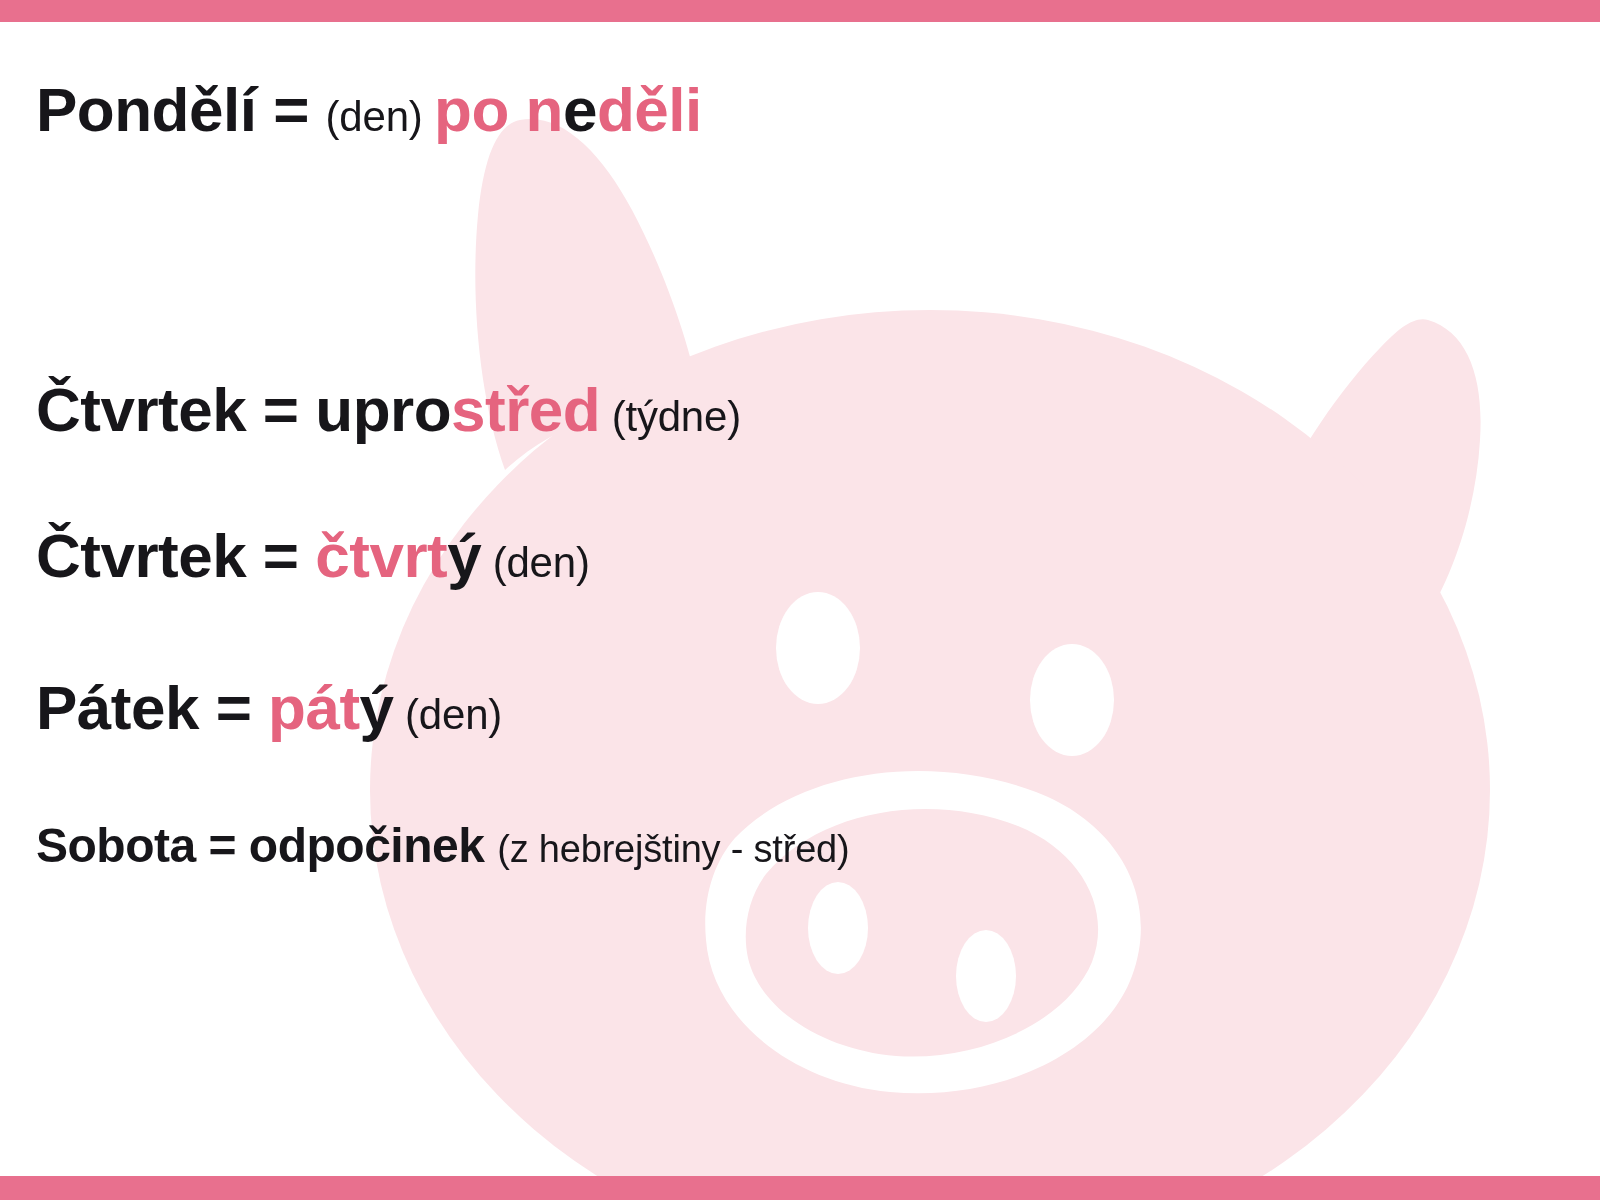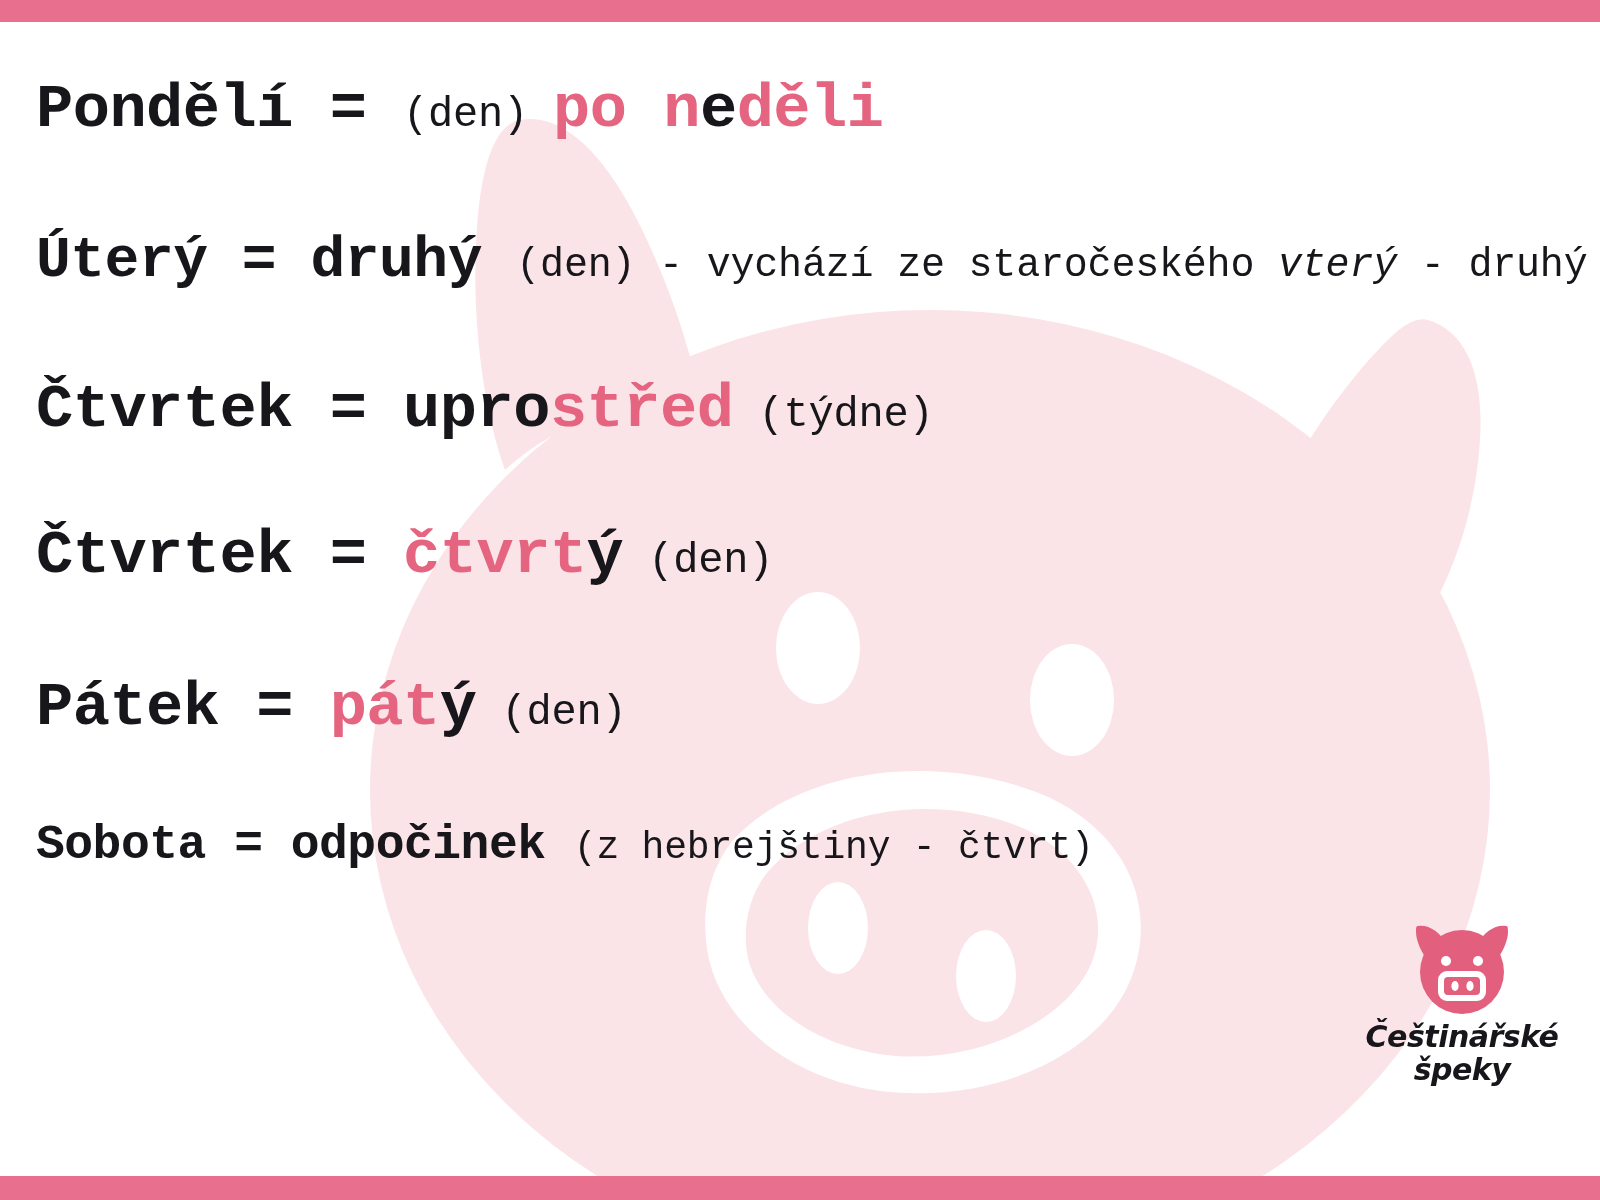--- a/index.html
+++ b/index.html
@@ -35,21 +35,20 @@
     z-index: 0;
     pointer-events: none;
   }
 
   
   .lines {
     position: absolute;
     left: 0; top: 0;
     width: 1476px; height: 1200px;
     z-index: 2;
-    font-family: Liberation Mono, monospace;
   }
   .line {
     position: absolute;
     left: 36px;
     white-space: nowrap;
     color: #17161a;
   }
 
   
   .big {
@@ -144,49 +143,20 @@
                C 1112 910, 1082 852, 1018 826
                C 930 792, 820 810, 766 874 Z" fill-rule="evenodd"></path>
 
       <ellipse cx="838" cy="928" rx="30" ry="46"></ellipse>
       <ellipse cx="986" cy="976" rx="30" ry="46"></ellipse>
     </g>
   </svg>
 
   <div class="lines">
     <div class="line row0"><span class="big">Pondělí </span><span class="big">= </span><span class="small">(den) </span><span class="big pink">po n</span><span class="big">e</span><span class="big pink">děli</span></div>
-    <div class="line row1"><span class="big">Úterý = druhý </span><span class="small">(den) - vychází ze staročeského </span><span class="small ital">vterý</span><span class="small"> - druhý</span></div>
     <div class="line row2"><span class="big">Čtvrtek = upro</span><span class="big pink">střed</span><span class="small"> (týdne)</span></div>
     <div class="line row4"><span class="big">Pátek = </span><span class="big pink">pát</span><span class="big">ý</span><span class="small"> (den)</span></div>
     <div class="line row3"><span class="big">Čtvrtek = </span><span class="big pink">čtvrt</span><span class="big">ý</span><span class="small"> (den)</span></div>
-    <div class="line row5"><span class="big">Sobota = odpočinek </span><span class="small">(z hebrejštiny - čtvrt)</span></div>
+    <div class="line row5"><span class="big">Sobota = odpočinek </span><span class="small">(z hebrejštiny - střed)</span></div>
   </div>
 
-  <div class="brand">
-    <svg class="brand-mark" width="120" height="112" viewBox="0 0 120 112" aria-hidden="true">
-      <g fill="#E2607E">
-
-        <path d="M16 18 C 26 16, 38 24, 45 36 C 38 40, 31 46, 26 53
-                 C 19 44, 14 32, 14 24 C 14 20, 14 18, 16 18 Z"></path>
-        <path d="M104 18 C 94 16, 82 24, 75 36 C 82 40, 89 46, 94 53
-                 C 101 44, 106 32, 106 24 C 106 20, 106 18, 104 18 Z"></path>
-
-        <circle cx="60" cy="64" r="42"></circle>
-      </g>
-      <g fill="#FFFFFF">
-
-        <circle cx="44" cy="53" r="5"></circle>
-        <circle cx="76" cy="53" r="5"></circle>
-
-        <path d="M36 72 a 9 9 0 0 1 9 -9 h 30 a 9 9 0 0 1 9 9 v 12 a 9 9 0 0 1 -9 9
-                 h -30 a 9 9 0 0 1 -9 -9 z
-                 M 42 73 a 4 4 0 0 1 4 -4 h 28 a 4 4 0 0 1 4 4 v 10 a 4 4 0 0 1 -4 4
-                 h -28 a 4 4 0 0 1 -4 -4 z" fill-rule="evenodd"></path>
-
-        <ellipse cx="53" cy="78" rx="3.6" ry="5"></ellipse>
-        <ellipse cx="68" cy="78" rx="3.6" ry="5"></ellipse>
-      </g>
-    </svg>
-    <span class="brand-text">Češtinářské</span>
-    <span class="brand-text">špeky</span>
-  </div>
 
 </div>
 
 </body></html>

